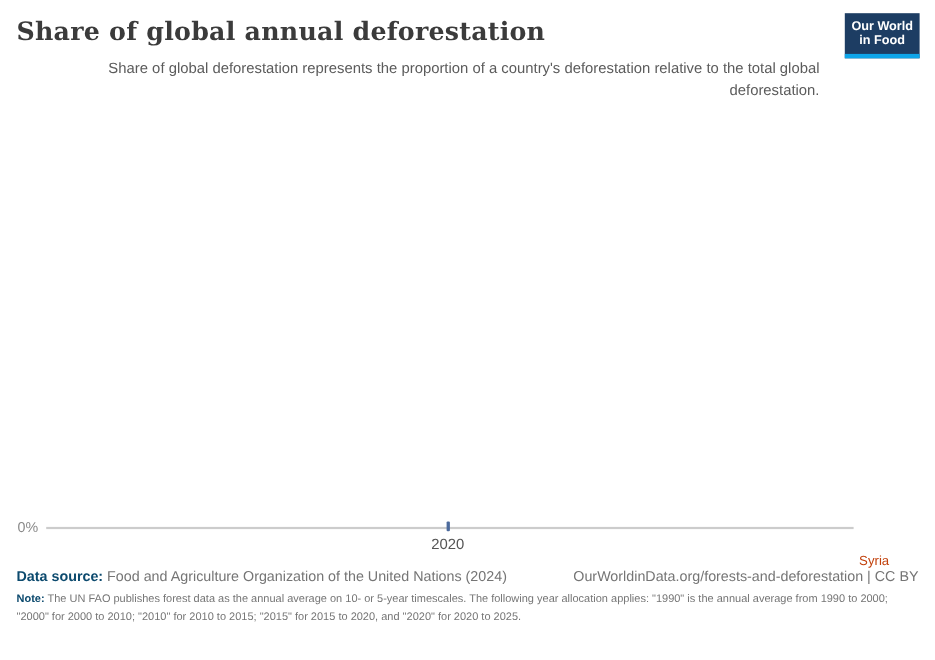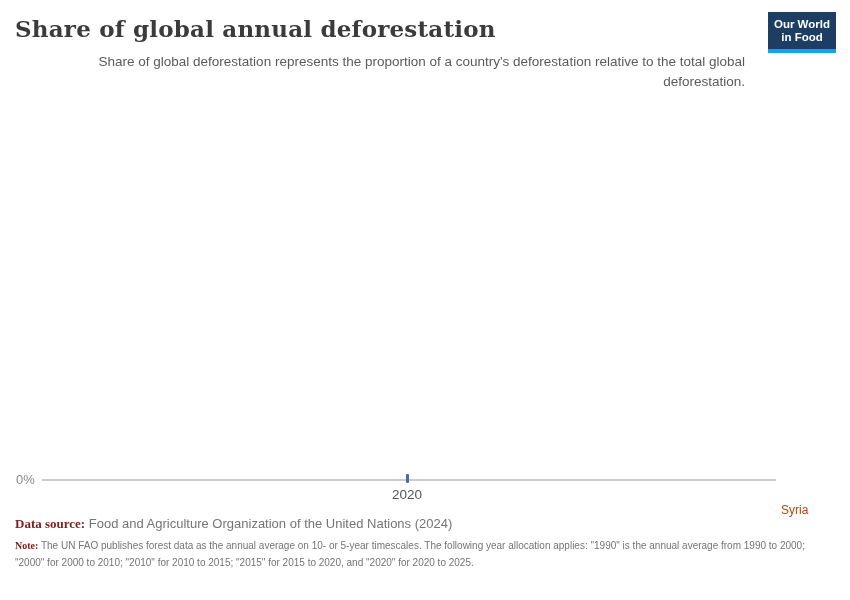--- a/index.html
+++ b/index.html
@@ -82,21 +82,21 @@
     position:absolute; left:15px; top:516px;
     width:820px;
     font-size:13px;
     color:#757575;
   }
   .source-row {
     display:flex;
     justify-content:space-between;
     align-items:baseline;
   }
-  .bold-label { font-weight:bold; color:#7f1d1d;font-family:Liberation Serif, serif; }
+  .bold-label { font-weight:bold; color:#0c4a6e; }
   .source-link { color:#757575; text-decoration:none; cursor:pointer; }
   .note {
     margin-top:6px;
     font-size:10px;
     line-height:16.5px;
     color:#757575;
   }
 </style>
 </head>
 <body>
@@ -112,17 +112,18 @@
 
   <div class="y-zero-label">0%</div>
   <div class="axis-line"></div>
   <div class="data-tick"></div>
   <div class="x-tick-label">2020</div>
   <div class="entity-label">Syria</div>
 
   <div class="footer">
     <div class="source-row">
       <span><span class="bold-label">Data source:</span><span> Food and Agriculture Organization of the United Nations (2024)</span></span>
+      <a class="source-link">OurWorldinData.org/forests-and-deforestation | CC BY</a>
     </div>
     <div class="note"><span class="bold-label">Note:</span><span> The UN FAO publishes forest data as the annual average on 10- or 5-year timescales. The following year allocation applies: "1990" is the annual average from 1990 to 2000; "2000" for 2000 to 2010; "2010" for 2010 to 2015; "2015" for 2015 to 2020, and "2020" for 2020 to 2025.</span></div>
   </div>
 
 </div>
 
 </body></html>

